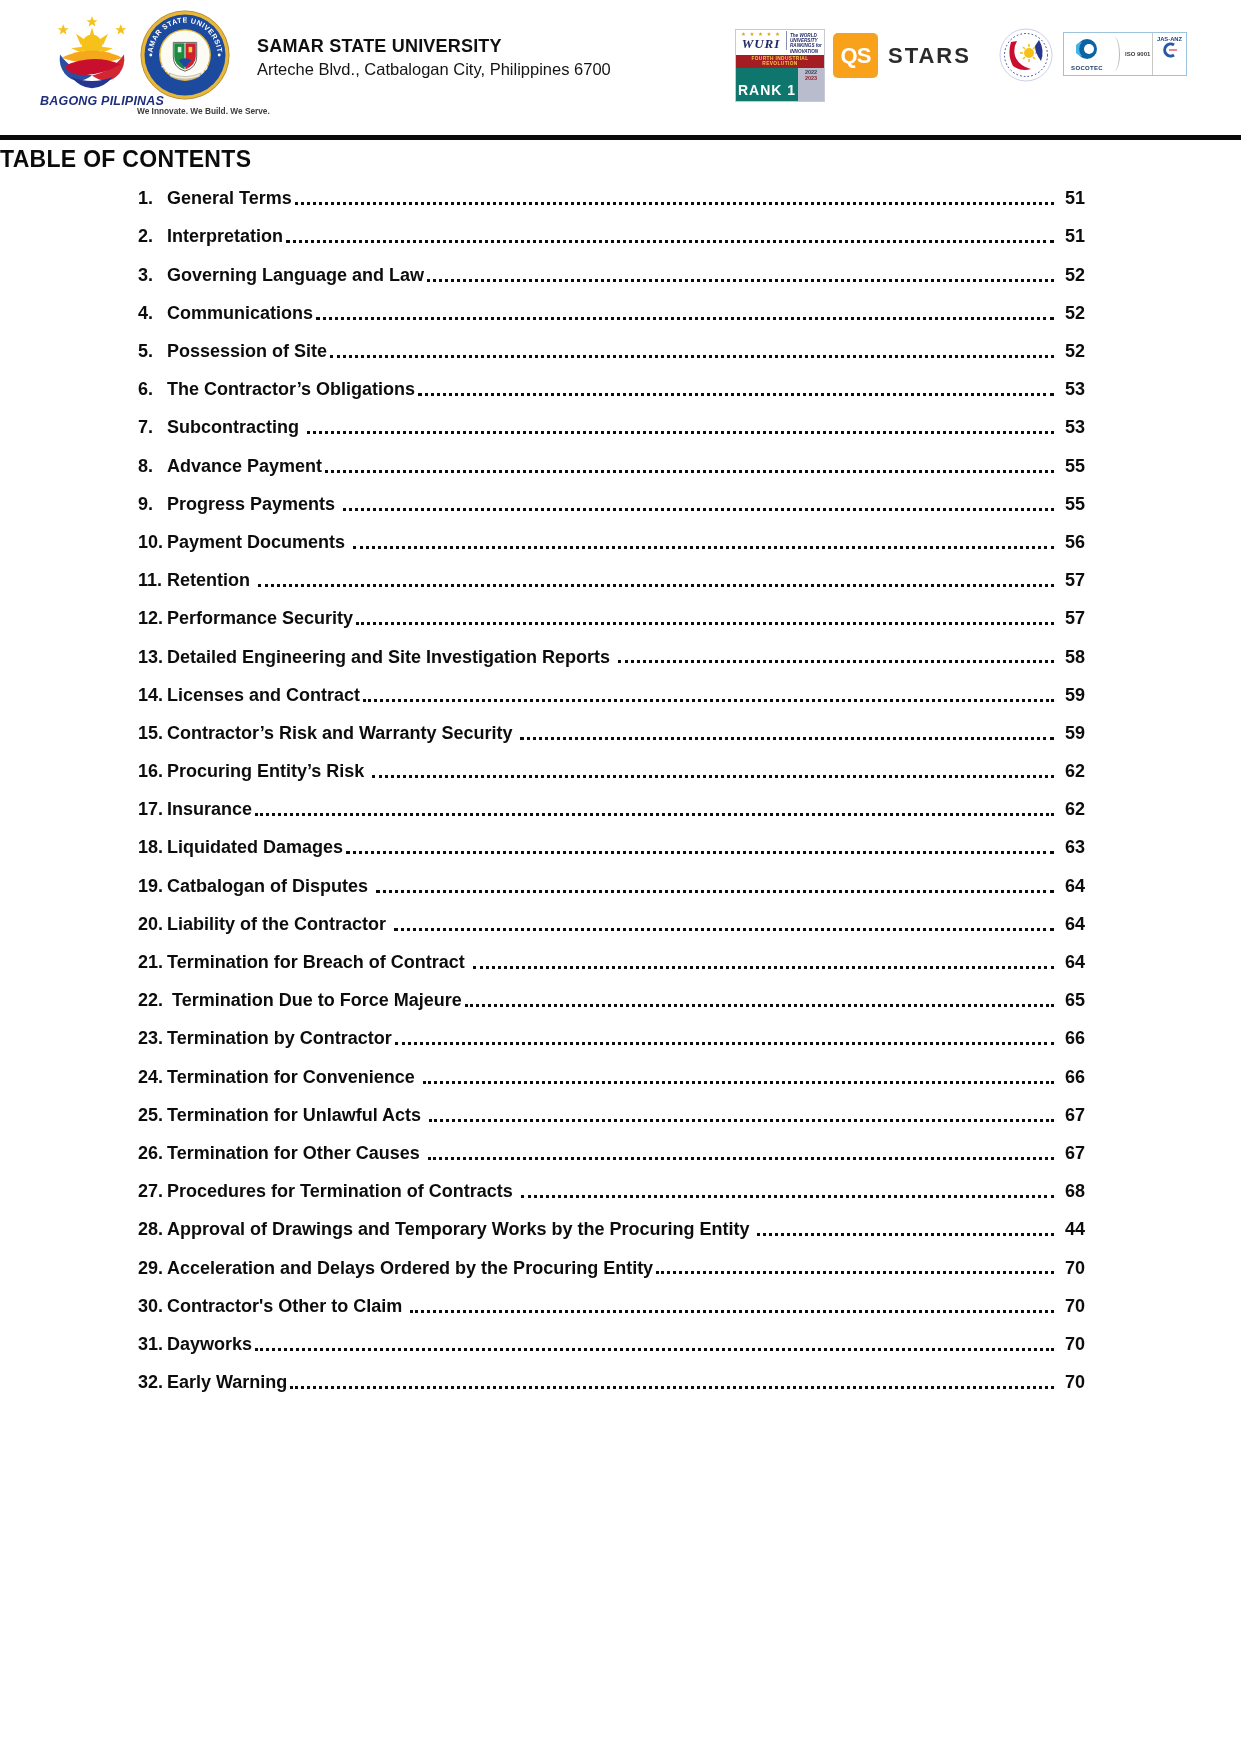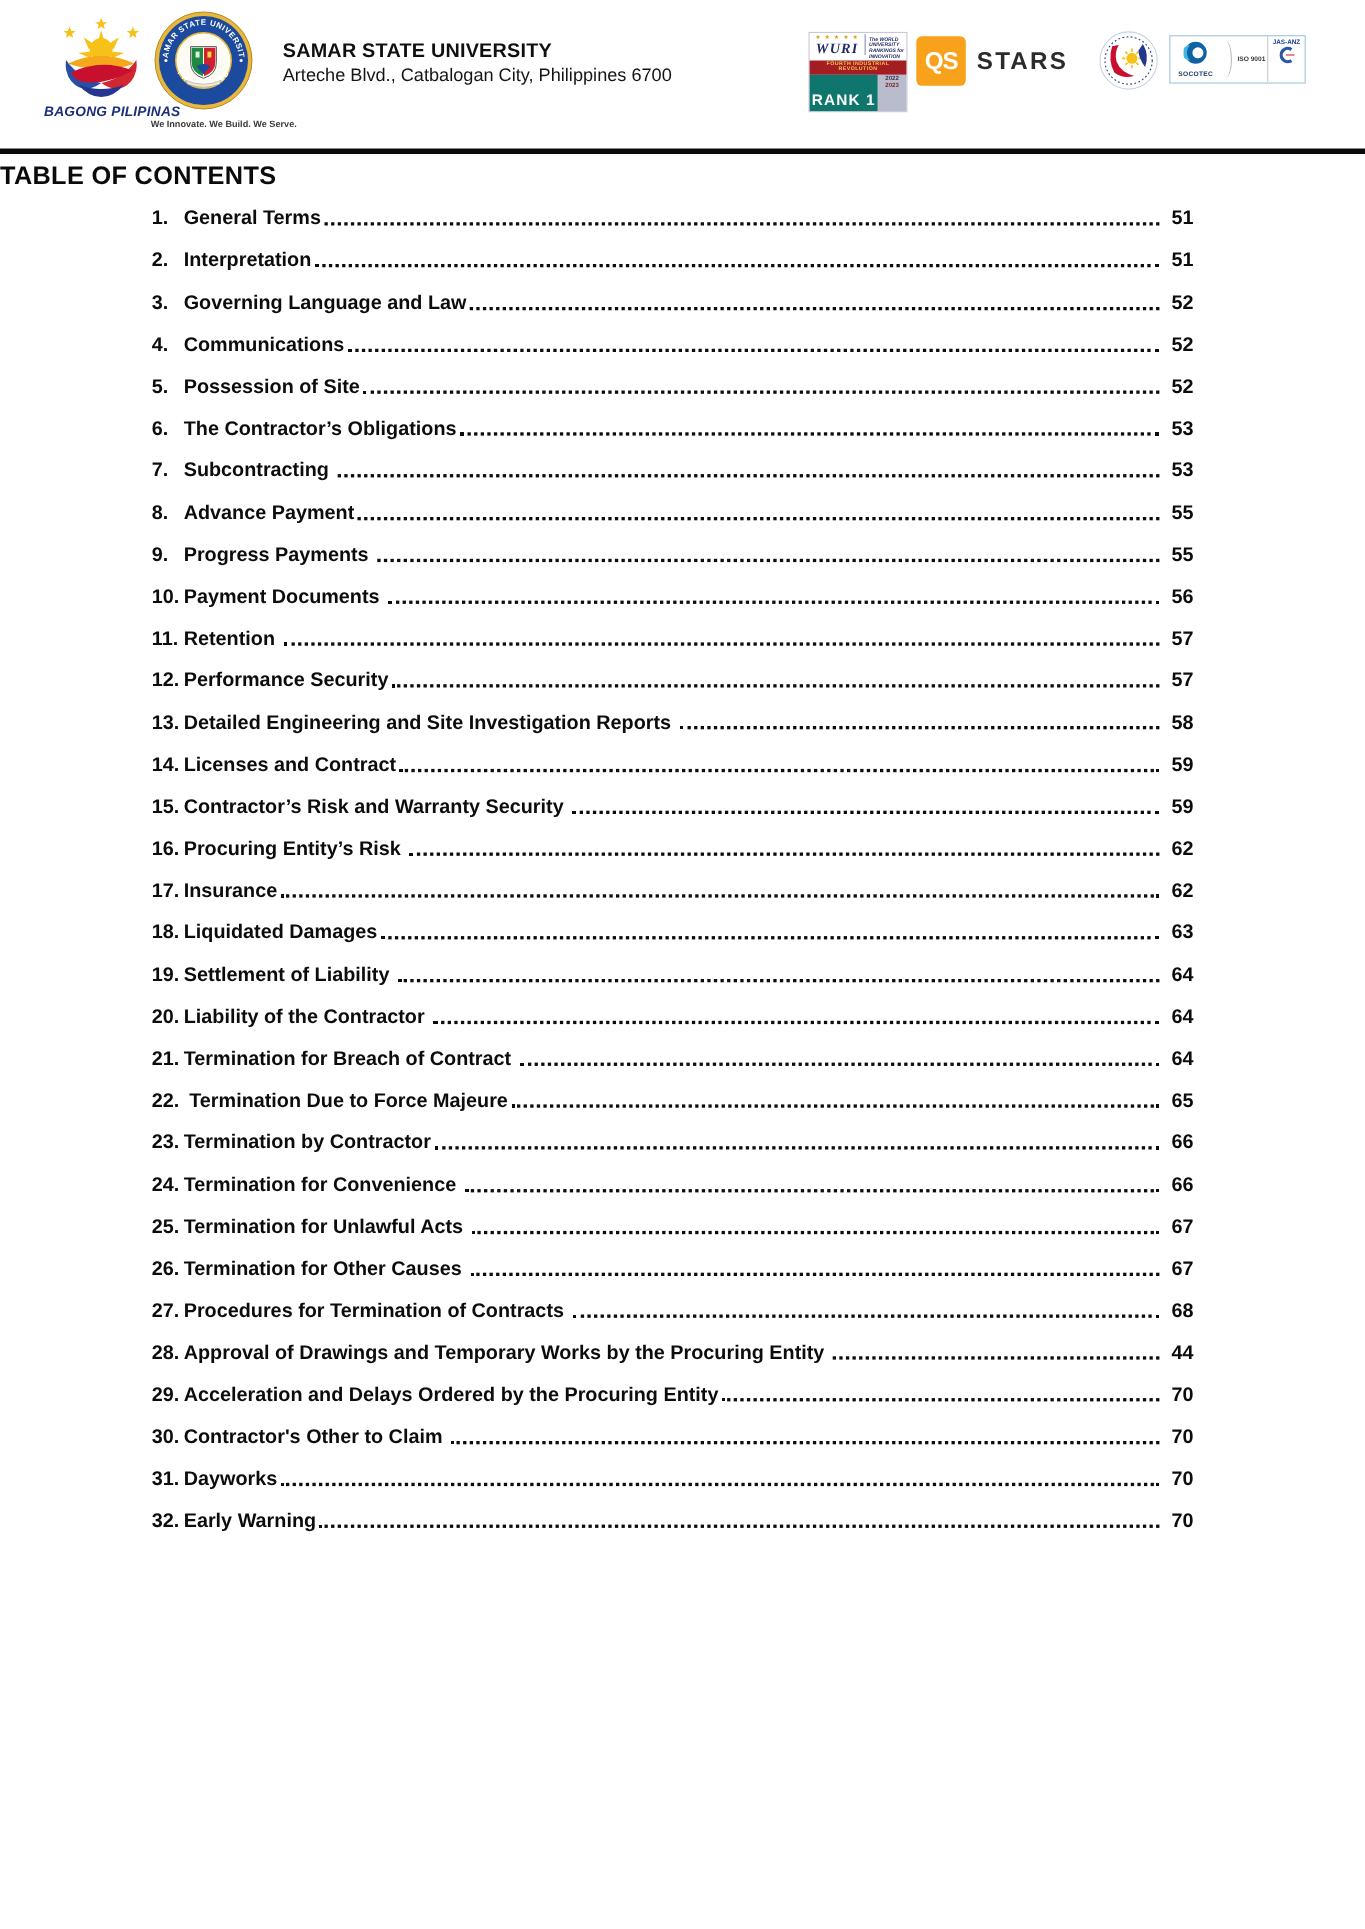--- a/index.html
+++ b/index.html
@@ -317,21 +317,21 @@
 
     <div class="toc-row">
       <span class="toc-num">18.</span>
       <span class="toc-label">Liquidated Damages</span>
       <span class="toc-leader"></span>
       <span class="toc-page">63</span>
     </div>
 
     <div class="toc-row">
       <span class="toc-num">19.</span>
-      <span class="toc-label">Settlement of Liability </span>
+      <span class="toc-label">Catbalogan of Disputes </span>
       <span class="toc-leader"></span>
       <span class="toc-page">64</span>
     </div>
 
     <div class="toc-row">
       <span class="toc-num">20.</span>
       <span class="toc-label">Liability of the Contractor </span>
       <span class="toc-leader"></span>
       <span class="toc-page">64</span>
     </div>

